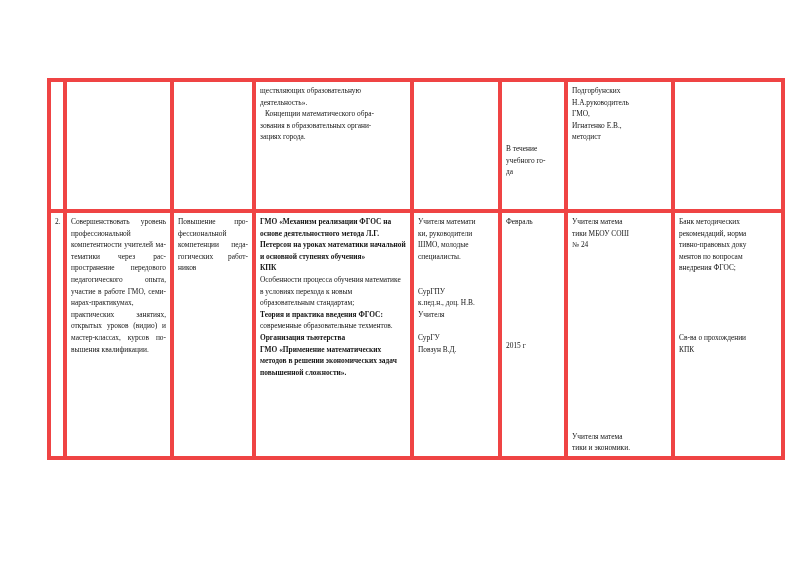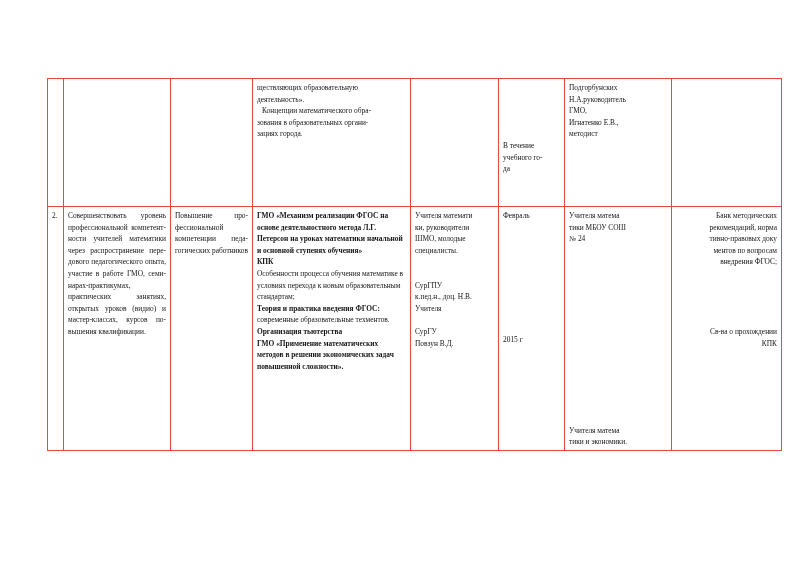--- a/index.html
+++ b/index.html
@@ -25,37 +25,37 @@
     left: 47px;
     top: 78px;
     width: 716px;
   }
   table.doc-table {
     border-collapse: collapse;
     table-layout: fixed;
     width: 716px;
   }
   table.doc-table td {
-    border: 1px solid #ef4444;
+    border: 4px solid #ef4444;
     vertical-align: top;
     padding: 3px 4px 2px 4px;
     font-size: 7.4px;
     line-height: 11.6px;
     font-family: "Liberation Serif", "DejaVu Serif", serif;
     color: #161616;
   }
   
   .c1 { width: 16px; }
   .c2 { width: 107px; }
   .c3 { width: 82px; }
   .c4 { width: 158px; }
   .c5 { width: 88px; margin-left: 11px; }
   .c6 { width: 66px; }
   .c7 { width: 107px; }
-  .c8 { width: 110px; text-align: right; }
+  .c8 { width: 110px; }
 
   .row1 td { height: 122px; }
   .row2 td { height: 237px; }
 
   .just { text-align: justify; text-align-last: left; hyphens: manual; }
   .center-num { text-align: left; }
   .b { font-weight: bold; }
   p.line {
     margin: 0;
     padding: 0;

